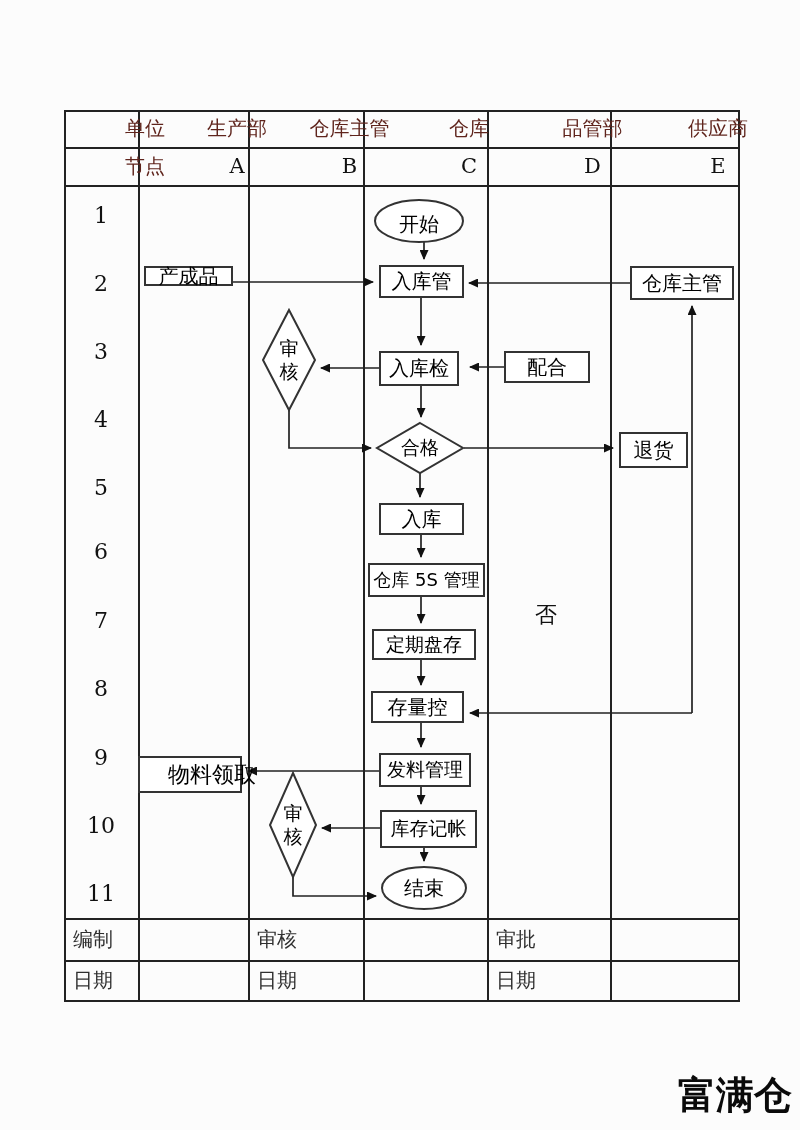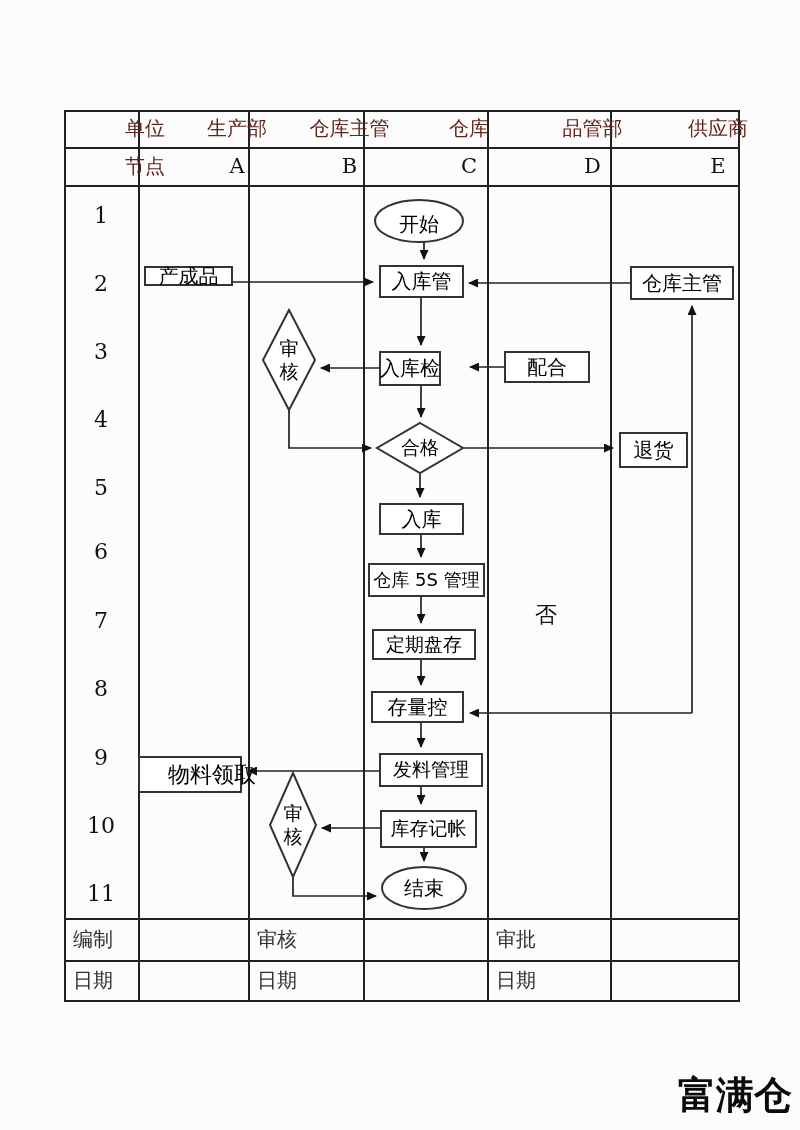--- a/index.html
+++ b/index.html
@@ -125,28 +125,28 @@
       <polygon points="289,310 315,360 289,410 263,360"></polygon>
       <polygon points="420,423 463,448 420,473 377,448"></polygon>
       <polygon points="293,773 316,825 293,877 270,825"></polygon>
       <ellipse cx="424" cy="888" rx="42" ry="21"></ellipse>
     </g>
   </svg>
 
   <div class="node" style="left:144px;top:266px;width:89px;height:20px;">产成品</div>
   <div class="node" style="left:379px;top:265px;width:85px;height:33px;">入库管</div>
   <div class="node" style="left:630px;top:266px;width:104px;height:34px;">仓库主管</div>
-  <div class="node" style="left:379px;top:351px;width:62px;height:35px;">入库检</div>
+  <div class="node" style="left:379px;top:351px;width:80px;height:35px;">入库检</div>
   <div class="node" style="left:504px;top:351px;width:86px;height:32px;">配合</div>
   <div class="node" style="left:619px;top:432px;width:69px;height:36px;">退货</div>
   <div class="node" style="left:379px;top:503px;width:85px;height:32px;">入库</div>
   <div class="node" style="left:368px;top:563px;width:117px;height:34px;font-size:18px;">仓库 5S 管理</div>
   <div class="node" style="left:372px;top:629px;width:104px;height:31px;font-size:19px;">定期盘存</div>
   <div class="node" style="left:371px;top:691px;width:93px;height:32px;">存量控</div>
-  <div class="node" style="left:379px;top:753px;width:104px;height:34px;font-size:19px;">发料管理</div>
+  <div class="node" style="left:379px;top:753px;width:92px;height:34px;font-size:19px;">发料管理</div>
   <div class="node" style="left:138px;top:756px;width:104px;height:37px;font-size:22px;padding-left:44px;">物料领取</div>
   <div class="node" style="left:380px;top:810px;width:97px;height:38px;font-size:19px;">库存记帐</div>
 
   <div class="shape-label" style="left:375px;top:200px;width:88px;height:48px;">开始</div>
   <div class="shape-label vert" style="left:276px;top:335px;width:26px;height:50px;">审核</div>
   <div class="shape-label" style="left:380px;top:436px;width:80px;height:24px;font-size:19px;">合格</div>
   <div class="shape-label vert" style="left:280px;top:800px;width:26px;height:50px;">审核</div>
   <div class="shape-label" style="left:382px;top:867px;width:84px;height:42px;">结束</div>
   <div class="free-label" style="left:535px;top:600px;">否</div>
 

